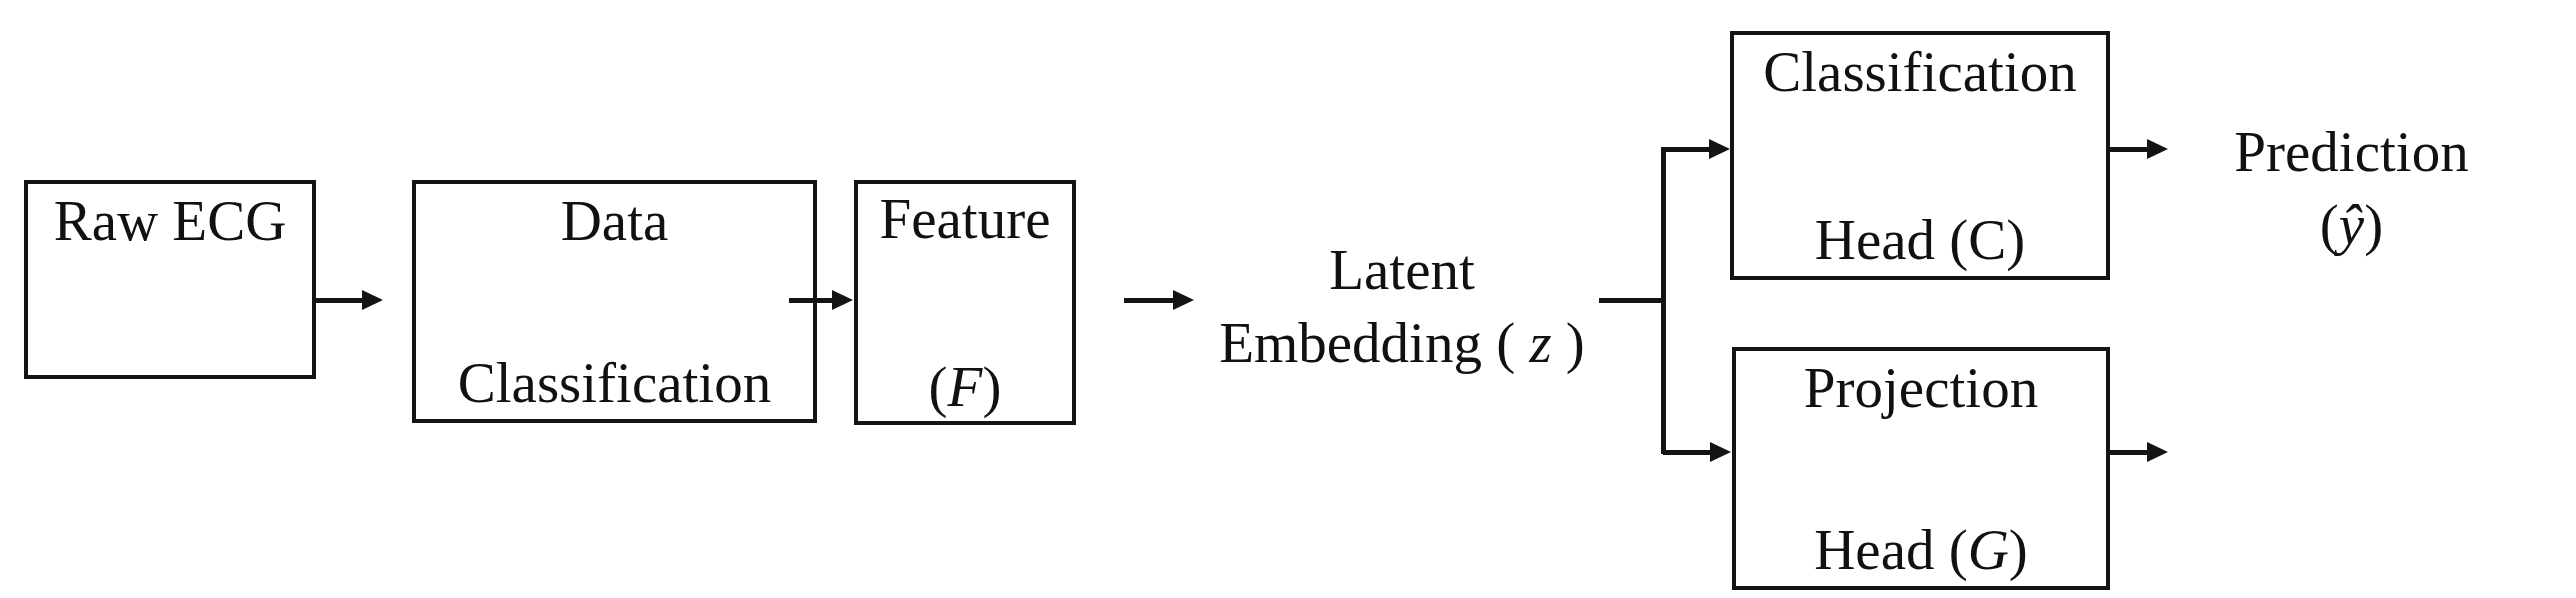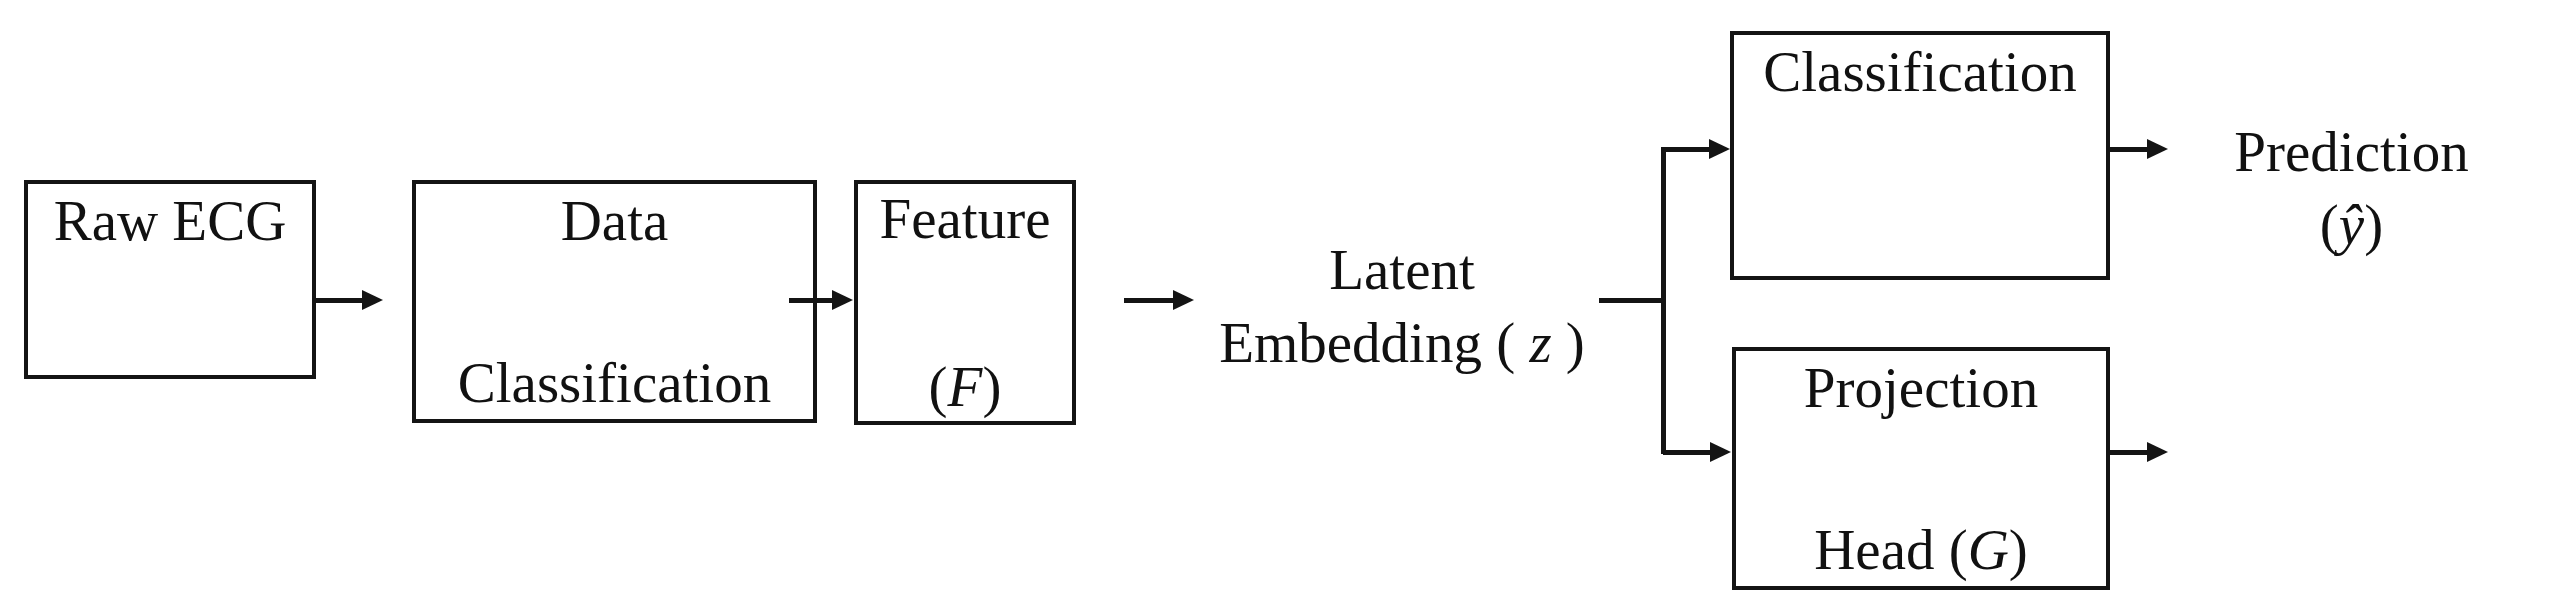--- a/index.html
+++ b/index.html
@@ -82,20 +82,21 @@
   <div class="vline" style="left:1661px; top:147px; height:307px;"></div>
 
   <div class="hline" style="left:1663px; top:147px; width:46px;"></div>
   <div class="head" style="left:1709px; top:139px;"></div>
 
   <div class="hline" style="left:1663px; top:450px; width:48px;"></div>
   <div class="head" style="left:1710px; top:442px;"></div>
 
   <div class="box" style="left:1730px; top:31px; width:380px; height:249px;">
     <div><span>Classification</span></div>
+    <div><span>Head (C)</span></div>
   </div>
 
   <div class="hline" style="left:2110px; top:147px; width:37px;"></div>
   <div class="head" style="left:2147px; top:139px;"></div>
 
   <div class="lbl" style="left:2192px; top:115px; width:319px;">
     <div><span>Prediction</span></div>
     <div><span>(</span><span class="v">ŷ</span><span>)</span></div>
   </div>
 

